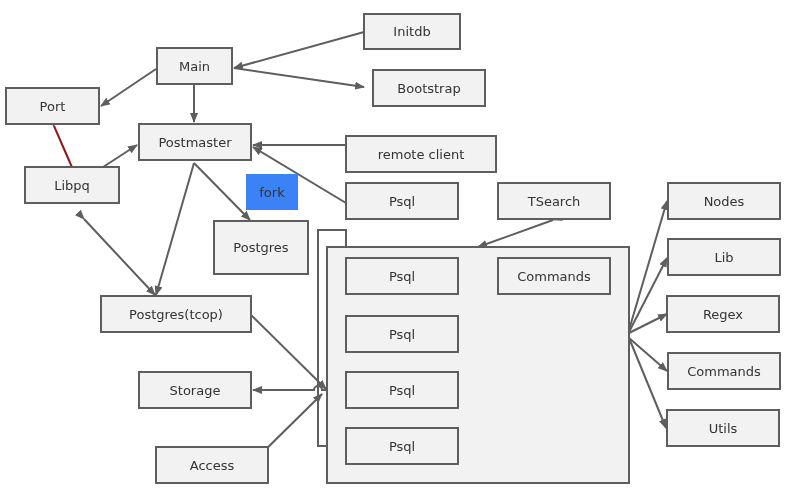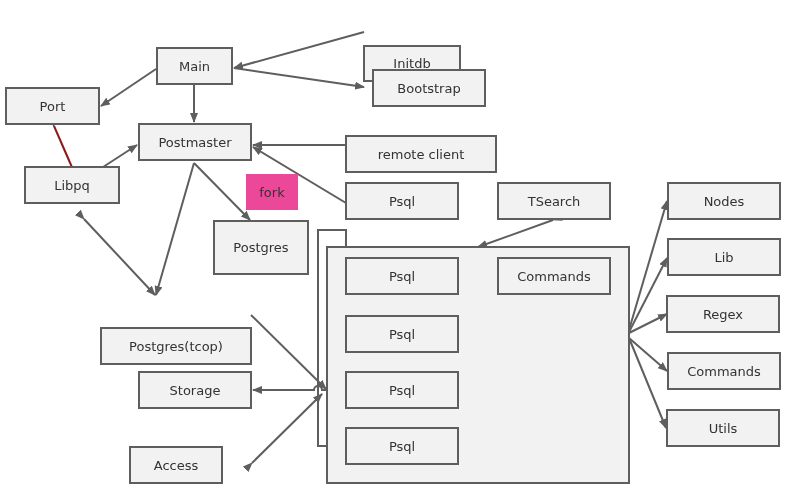--- a/index.html
+++ b/index.html
@@ -4,21 +4,21 @@
 <style>
   html, body { margin:0; padding:0; background:#ffffff; }
   body { width:793px; height:502px; position:relative; overflow:hidden;
          font-family:"DejaVu Sans", "Liberation Sans", sans-serif; }
   svg#diagram { position:absolute; left:0; top:0; }
   .box { position:absolute; box-sizing:border-box; background:#f2f2f2;
          border:2px solid #5e5e5e; display:flex; align-items:center;
          justify-content:center; font-size:13px; color:#333; }
   .container { position:absolute; box-sizing:border-box; background:#f2f2f2;
                border:2px solid #5e5e5e; }
-  .label { position:absolute; background:#ec4899; font-size:13px; color:#333;
+  .label { position:absolute; background:#3b82f6; font-size:13px; color:#333;
            display:flex; align-items:center; justify-content:center; }
 </style>
 </head>
 <body>
 
 <svg id="diagram" width="793" height="502">
   <defs>
     <marker id="ah" markerWidth="10" markerHeight="8" refX="9" refY="4" orient="auto" markerUnits="userSpaceOnUse">
       <path d="M0,0 L10,4 L0,8 Z" fill="#5e5e5e"></path>
     </marker>
@@ -75,21 +75,21 @@
     <line x1="629" y1="333" x2="667" y2="314" marker-start="url(#ah)" marker-end="url(#ah)"></line>
     <line x1="629" y1="338" x2="667" y2="371" marker-start="url(#ah)" marker-end="url(#ah)"></line>
     <line x1="629" y1="338" x2="666" y2="428" marker-end="url(#ah)"></line>
   </g>
 
   <line x1="54" y1="126" x2="78" y2="181" stroke="#8b1a1a" stroke-width="2" marker-start="url(#ahr)" marker-end="url(#ahr)"></line>
 </svg>
 
 <div class="container" style="left:326px;top:246px;width:304px;height:238px;"></div>
 
-<div class="box" style="left:363px;top:13px;width:98px;height:37px;margin-top:32px;">
+<div class="box" style="left:363px;top:13px;width:98px;height:37px;">
     <span>Initdb</span>
   </div>
 <div class="box" style="left:156px;top:47px;width:77px;height:38px;">
     <span>Main</span>
   </div>
 <div class="box" style="left:364px;top:69px;width:114px;height:38px;margin-left:8px;">
     <span>Bootstrap</span>
   </div>
 <div class="box" style="left:5px;top:87px;width:95px;height:38px;">
     <span>Port</span>
@@ -120,21 +120,21 @@
   </div>
 <div class="box" style="left:667px;top:238px;width:114px;height:38px;">
     <span>Lib</span>
   </div>
 <div class="box" style="left:345px;top:257px;width:114px;height:38px;">
     <span>Psql</span>
   </div>
 <div class="box" style="left:497px;top:257px;width:114px;height:38px;">
     <span>Commands</span>
   </div>
-<div class="box" style="left:100px;top:295px;width:152px;height:38px;margin-top:32px;">
+<div class="box" style="left:100px;top:295px;width:152px;height:38px;">
     <span>Postgres(tcop)</span>
   </div>
 <div class="box" style="left:666px;top:295px;width:114px;height:38px;">
     <span>Regex</span>
   </div>
 <div class="box" style="left:345px;top:315px;width:114px;height:38px;">
     <span>Psql</span>
   </div>
 <div class="box" style="left:138px;top:371px;width:114px;height:38px;">
     <span>Storage</span>
@@ -144,15 +144,15 @@
   </div>
 <div class="box" style="left:667px;top:352px;width:114px;height:38px;">
     <span>Commands</span>
   </div>
 <div class="box" style="left:345px;top:427px;width:114px;height:38px;">
     <span>Psql</span>
   </div>
 <div class="box" style="left:666px;top:409px;width:114px;height:38px;">
     <span>Utils</span>
   </div>
-<div class="box" style="left:129px;top:446px;width:94px;height:38px;">
+<div class="box" style="left:155px;top:446px;width:114px;height:38px;">
     <span>Access</span>
   </div>
 
 </body></html>

